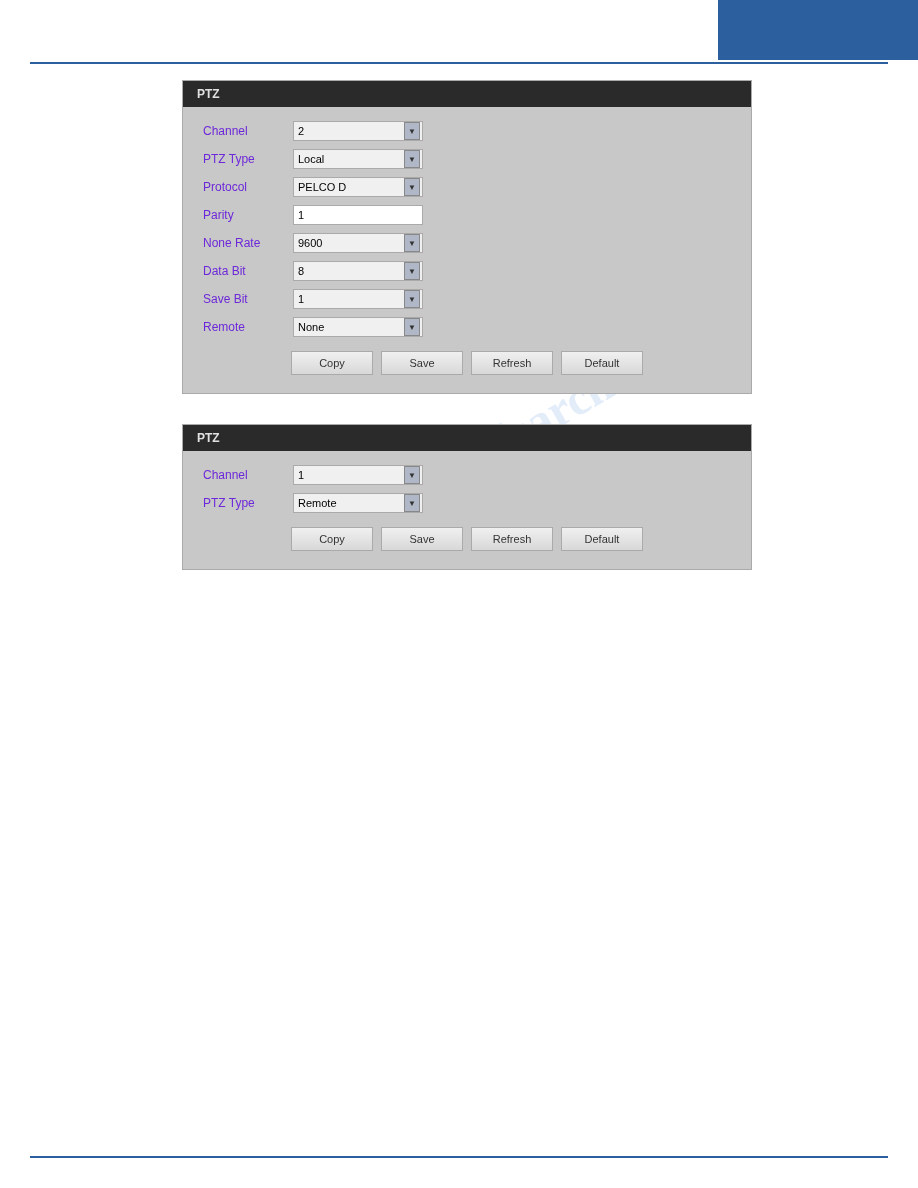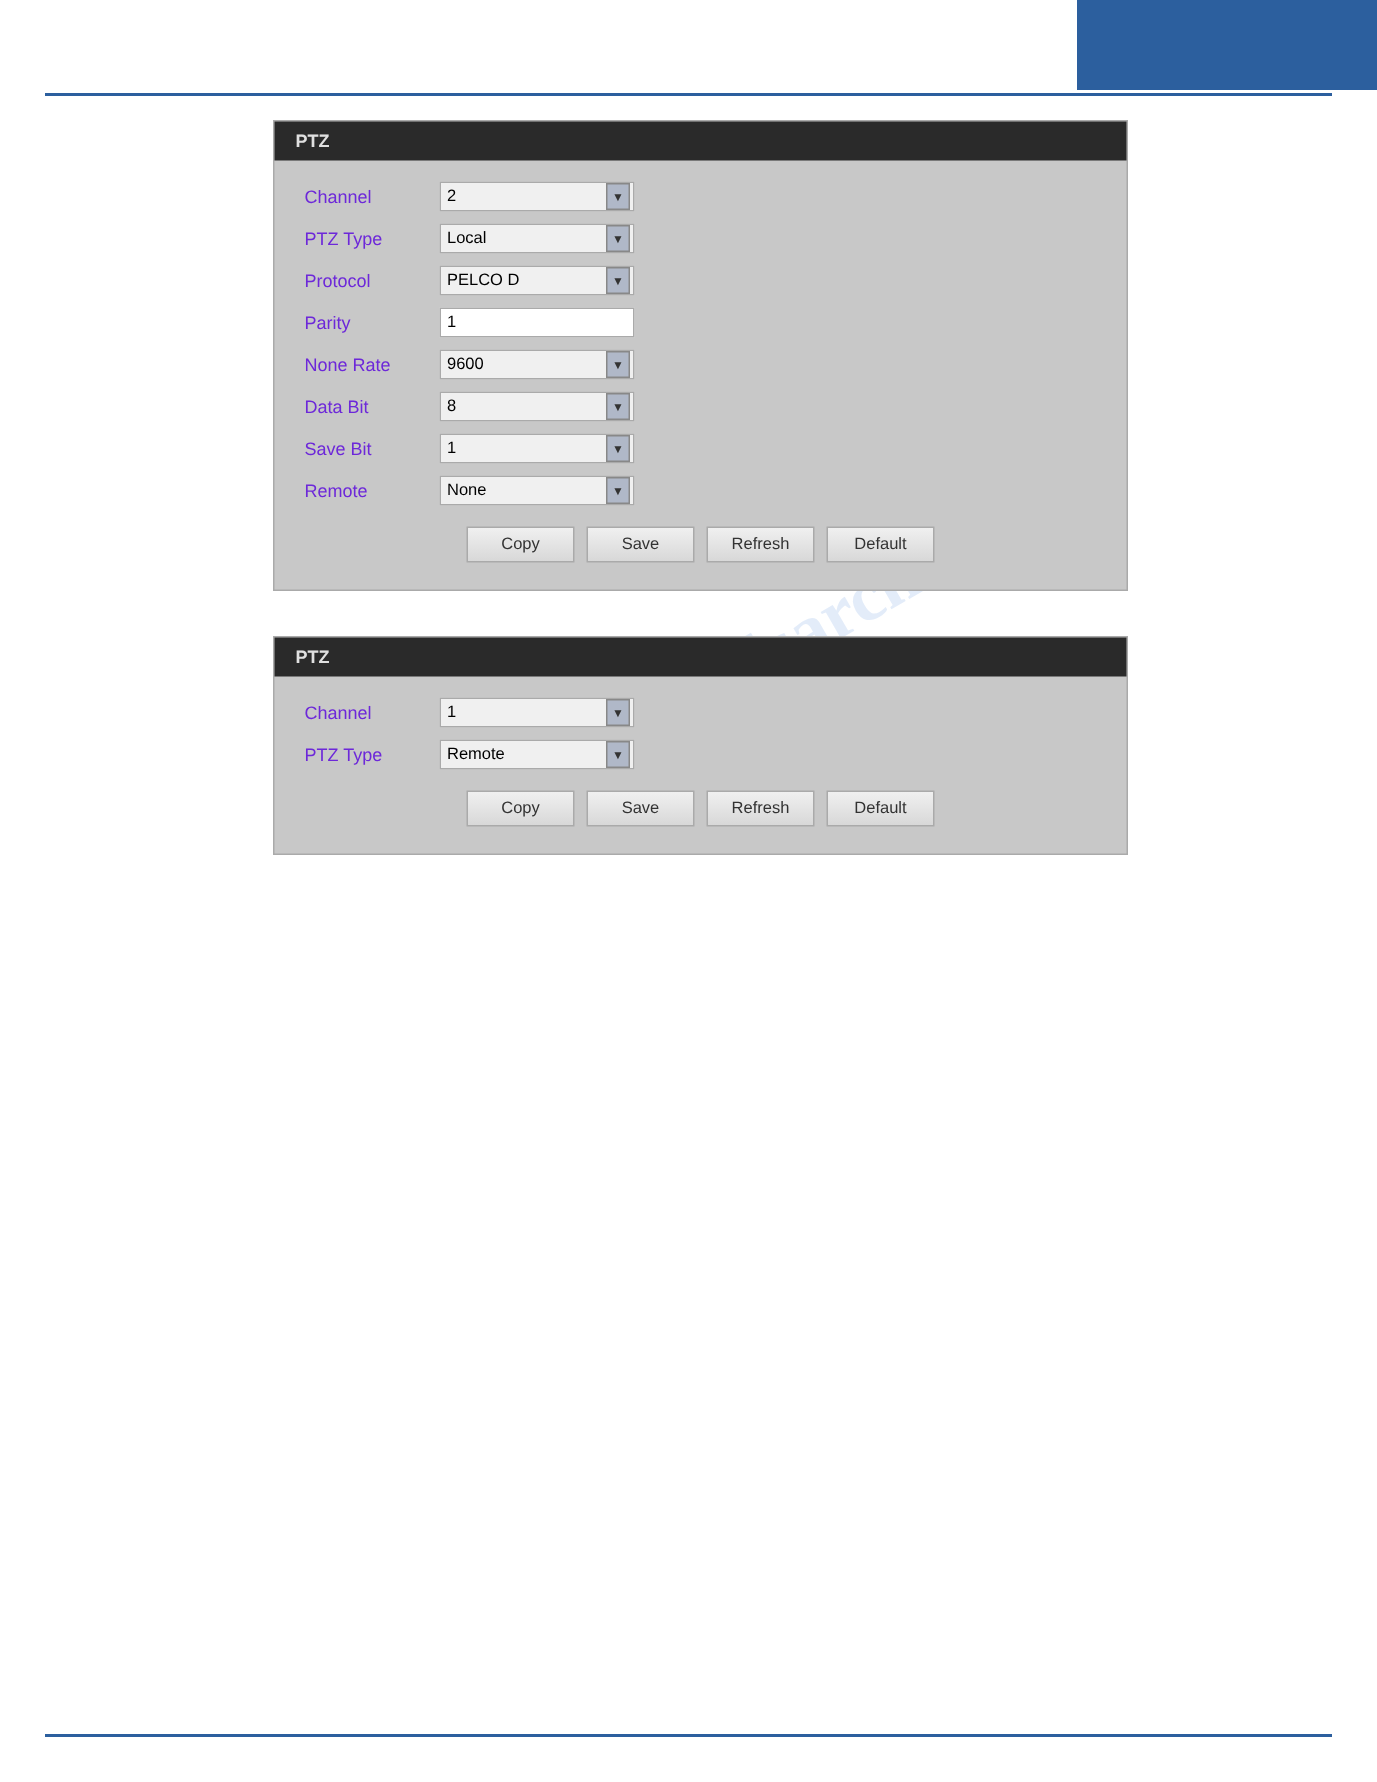--- a/index.html
+++ b/index.html
@@ -163,21 +163,21 @@
 
     .button-row {
       display: flex;
       justify-content: center;
       gap: 8px;
       margin-top: 14px;
       padding-bottom: 4px;
     }
 
     .btn {
-      width: 72px;
+      width: 82px;
       height: 24px;
       background: linear-gradient(to bottom, #f0f0f0, #d8d8d8);
       border: 1px solid #aaa;
       font-size: 11px;
       cursor: pointer;
       color: #333;
       display: flex;
       align-items: center;
       justify-content: center;
     }

